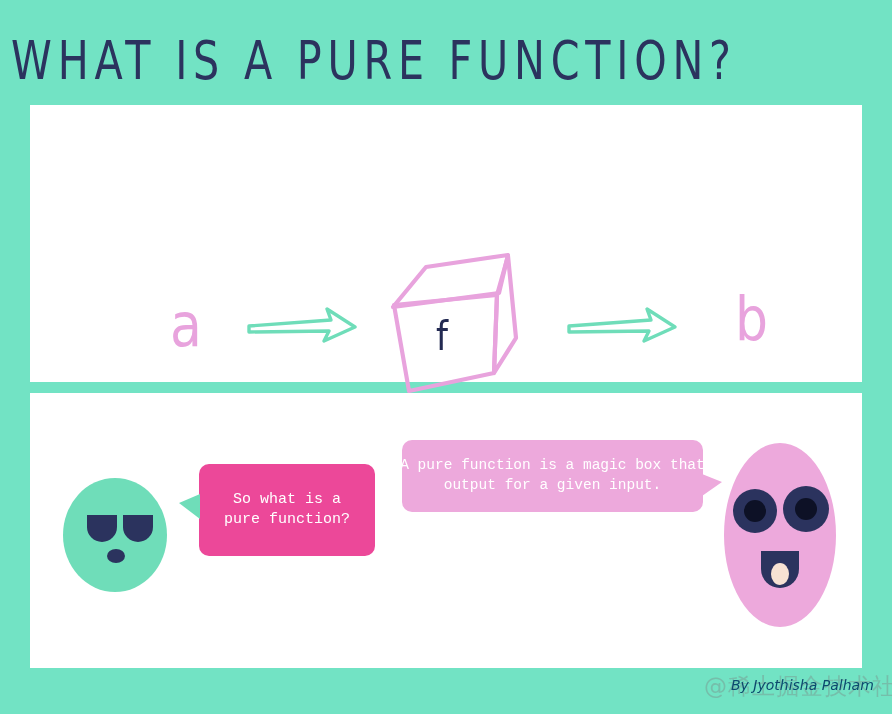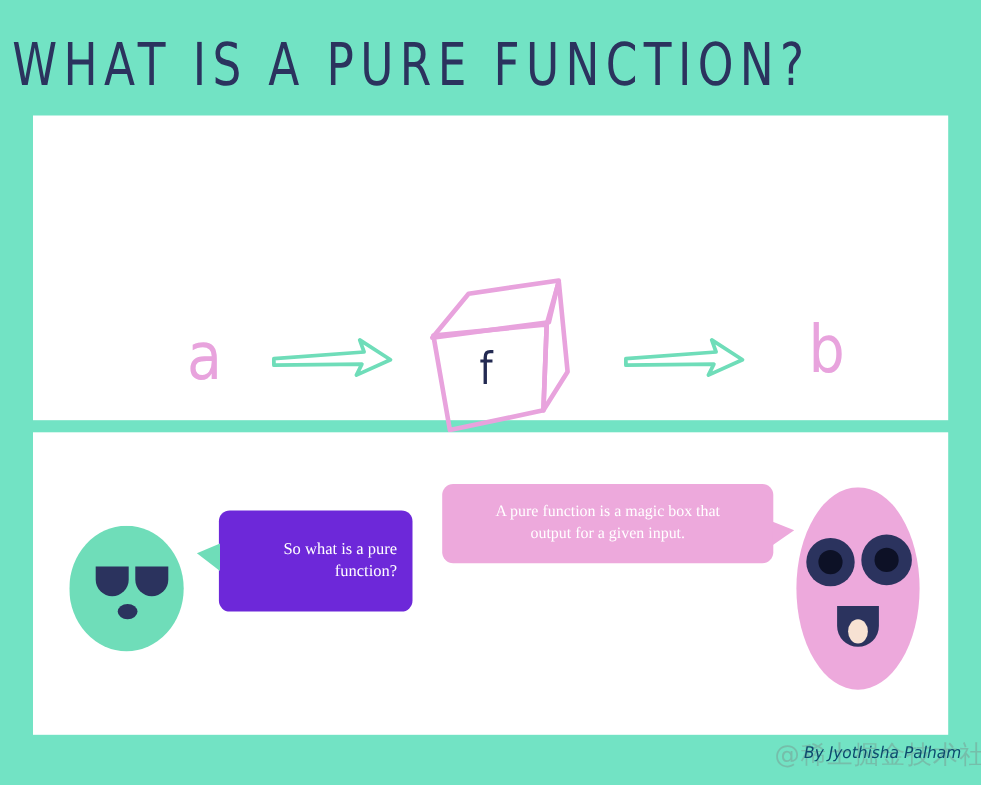--- a/index.html
+++ b/index.html
@@ -118,30 +118,30 @@
   }
 
   
   .bubble {
     position: absolute;
     border-radius: 10px;
     box-sizing: border-box;
     display: flex;
     align-items: center;
     justify-content: center;
-    text-align: right;
-    font-family: Liberation Serif, serif;
+    text-align: center;
+    font-family: Liberation Mono, monospace;
     line-height: 1.35;
   }
   #bubble-question {
     left: 199px;
     top: 464px;
     width: 176px;
     height: 92px;
-    background: #6d28d9;
+    background: #ec4899;
     color: #ffffff;
     font-size: 15px;
     padding: 6px 14px;
   }
   #bubble-question .tail {
     position: absolute;
     left: -20px;
     top: 30px;
     width: 0; height: 0;
     border-top: 9px solid transparent;

